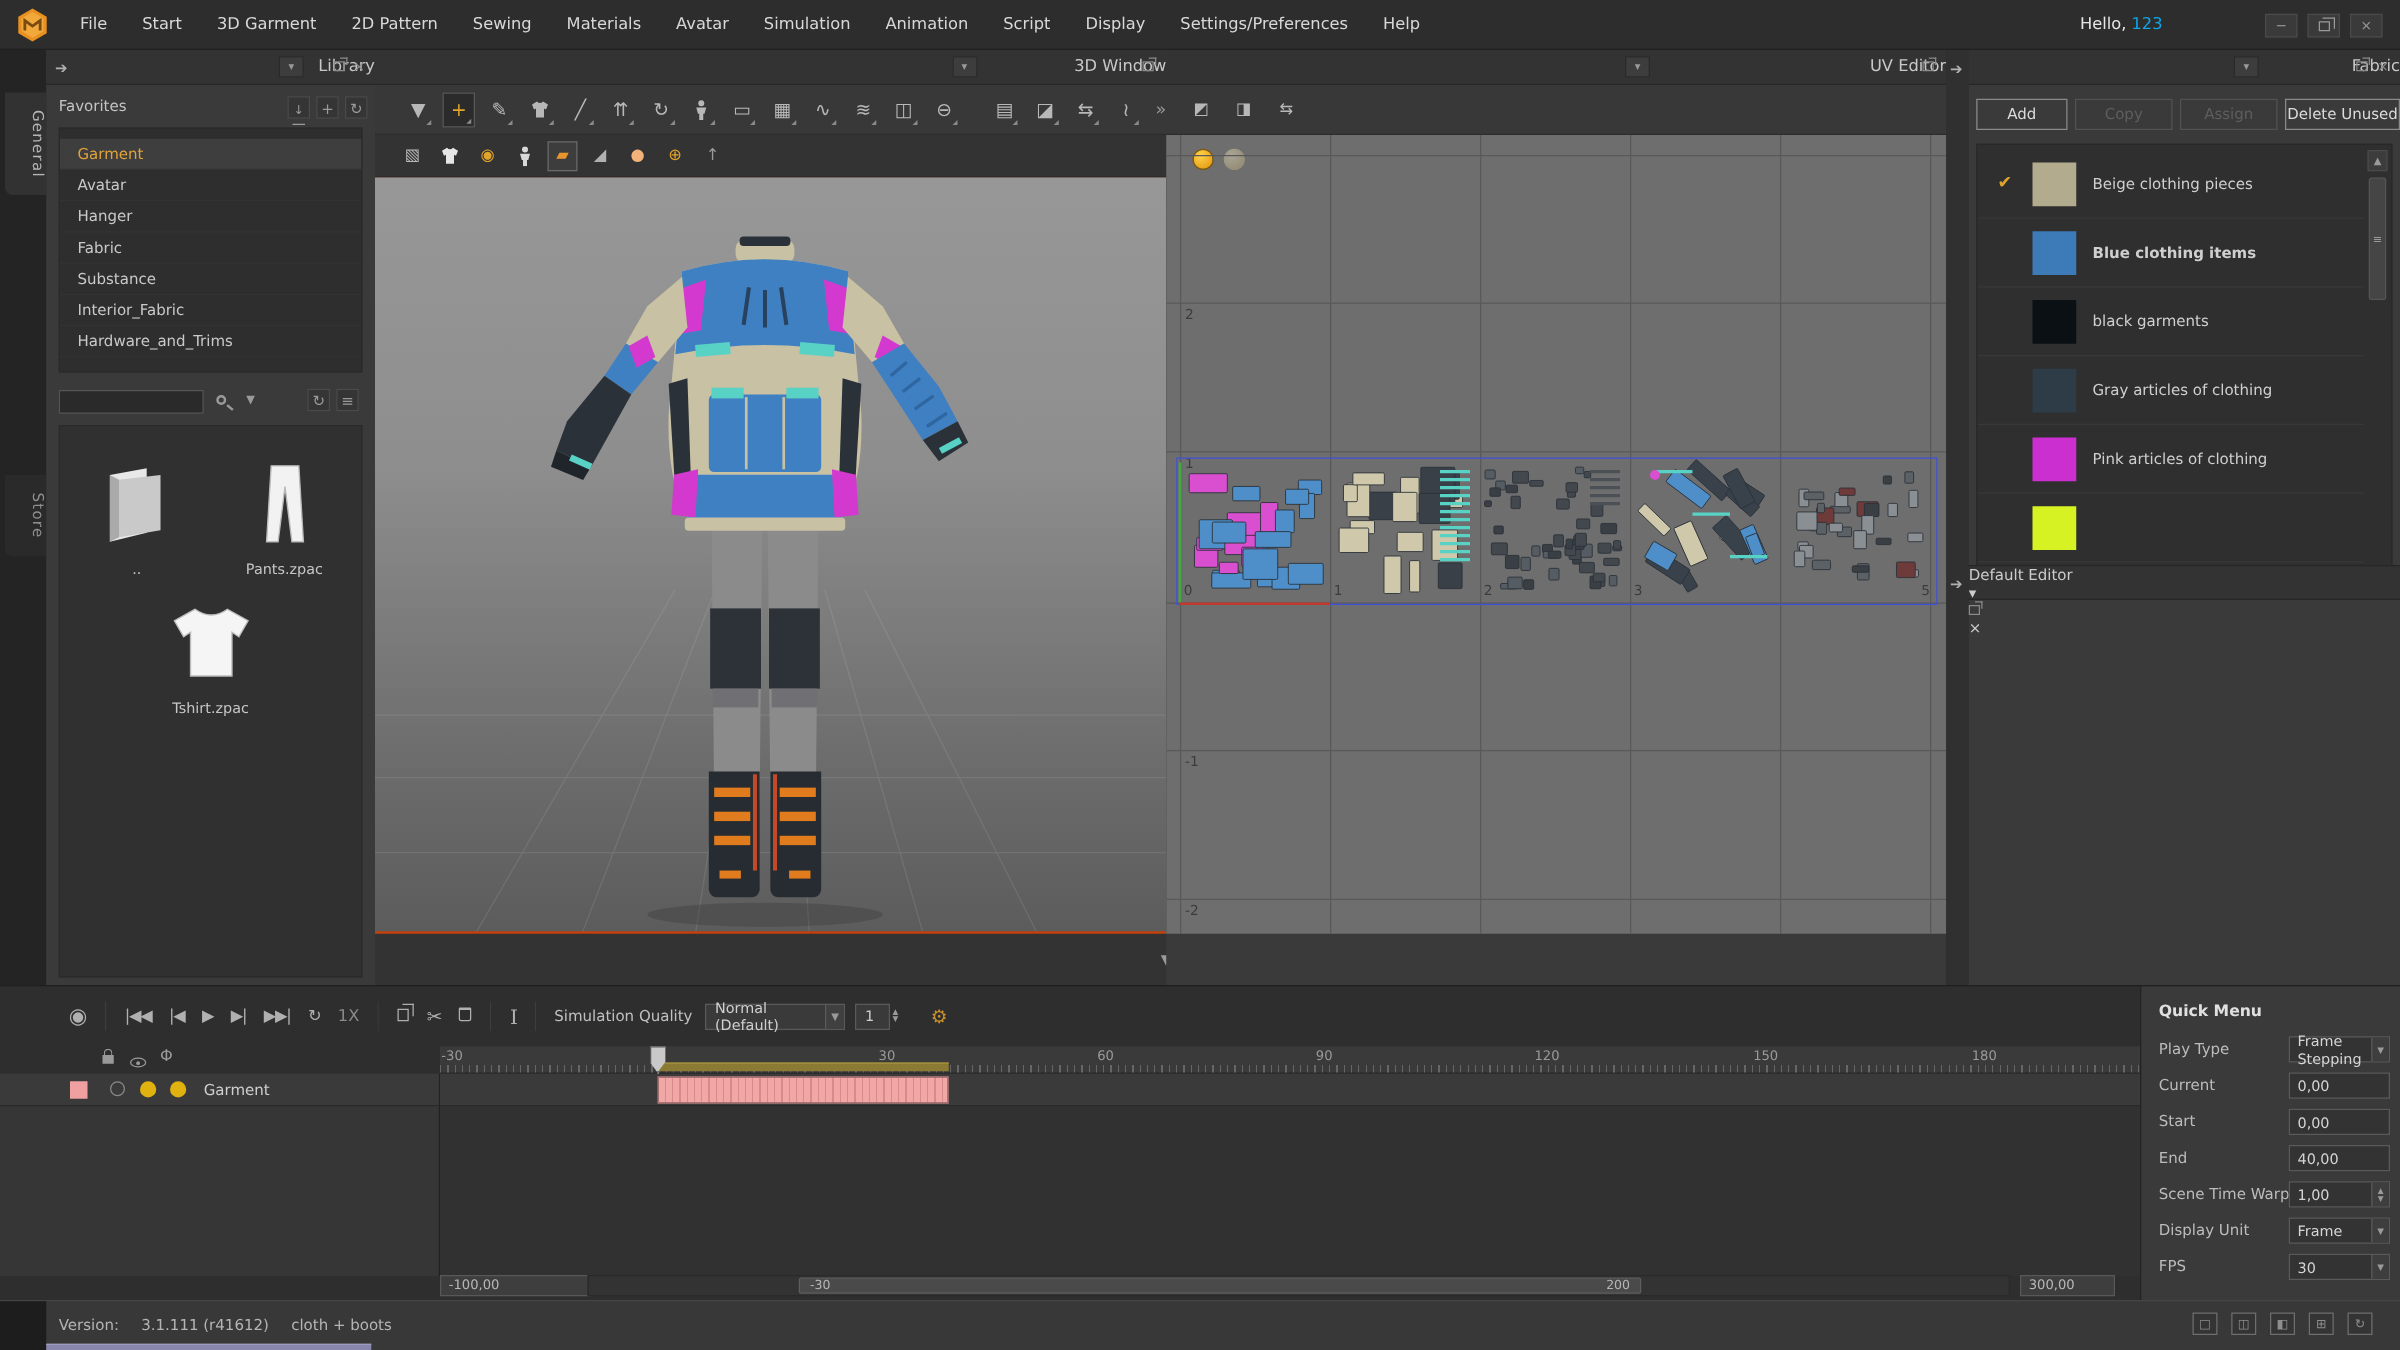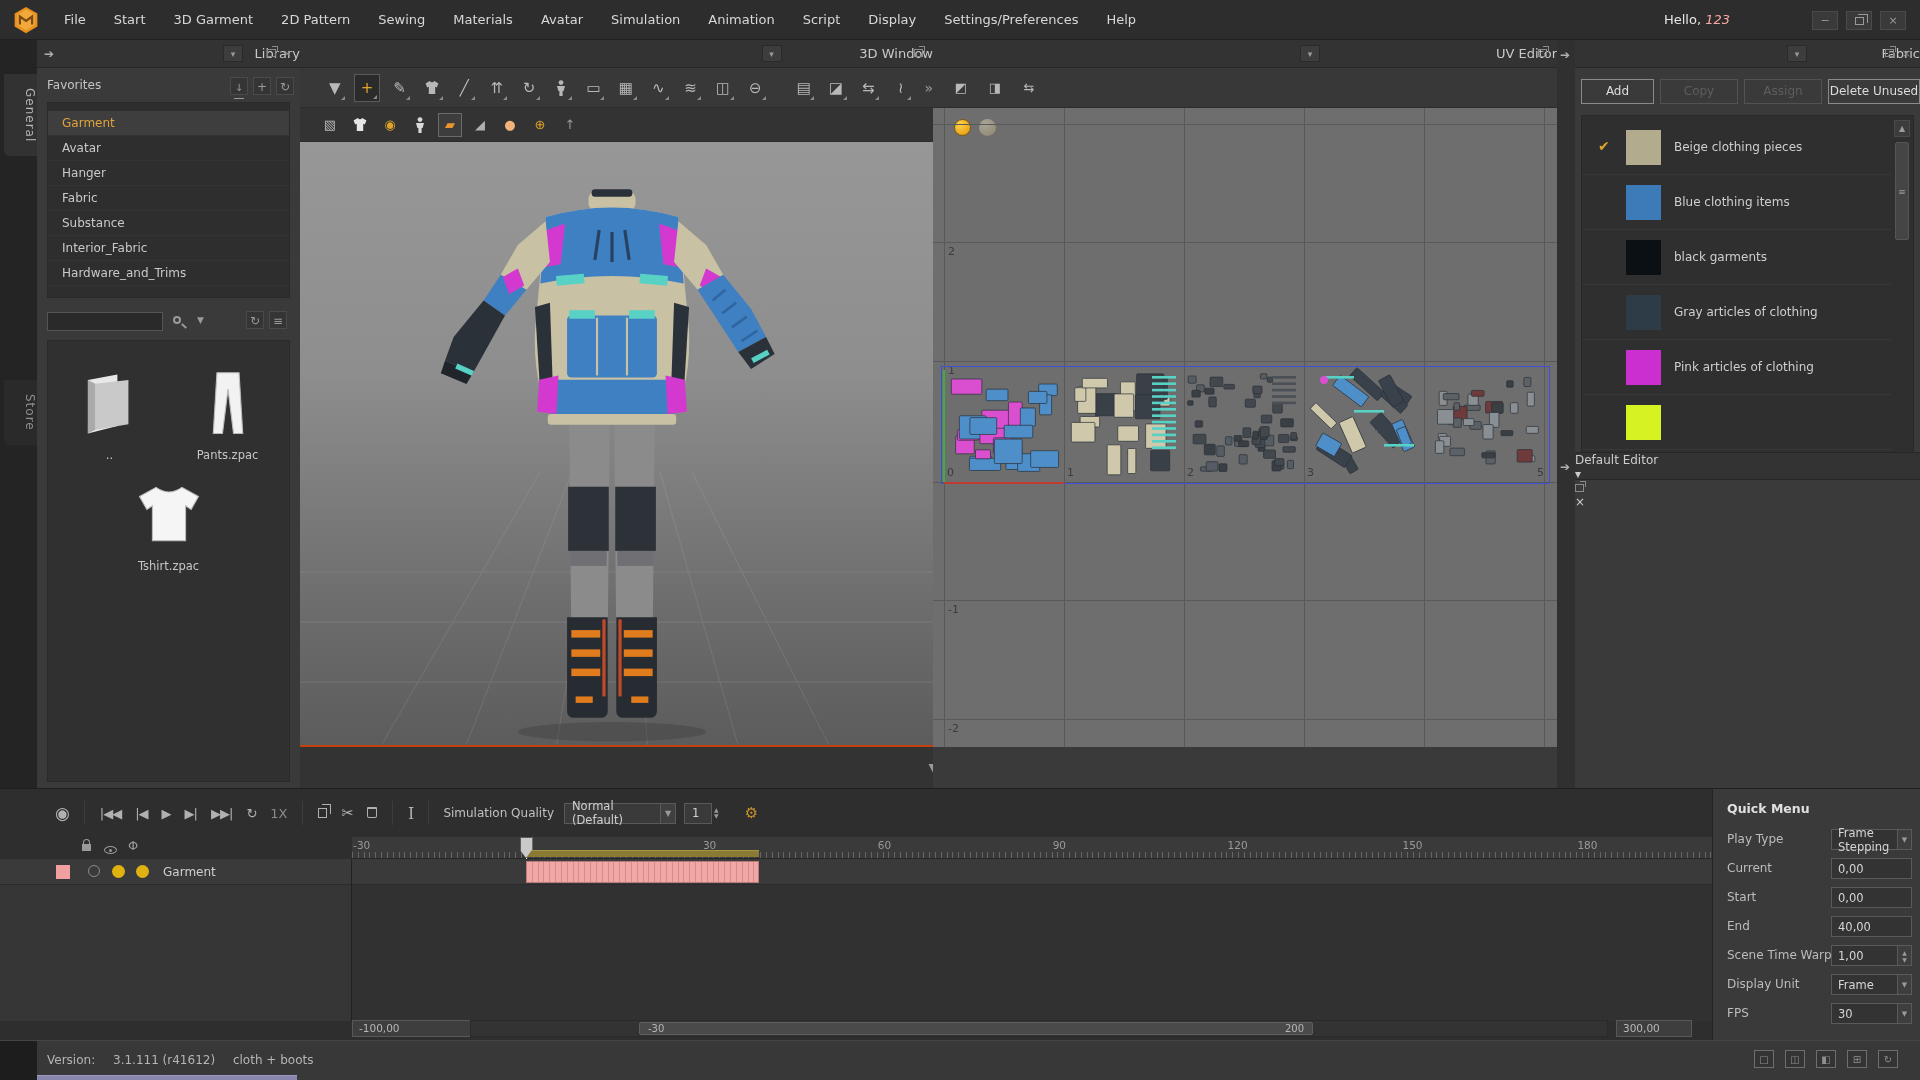--- a/index.html
+++ b/index.html
@@ -7,21 +7,21 @@
     font-family:"DejaVu Sans","Liberation Sans",sans-serif; font-size:12px; color:#cccccc;
     -webkit-font-smoothing:antialiased; }
 
   
   #menubar { position:absolute; left:0; top:0; width:1920px; height:40px; background:#2d2d2d;
     border-bottom:1px solid #202020; display:flex; align-items:center; }
   #logo { position:absolute; left:12px; top:6px; width:28px; height:28px; }
   #menu-items { display:flex; gap:28px; margin-left:64px; }
   .menu-item { color:#d8d8d8; font-size:13px; cursor:default; }
   #greeting { position:absolute; right:190px; top:12px; font-size:13px; color:#e6e6e6; }
-  #greeting b { color:#fca5a5; font-weight:normal;font-style:italic; }
+  #greeting b { color:#0ea5e9; font-weight:normal; }
   .winbtns { position:absolute; right:14px; top:11px; display:flex; gap:8px; }
   .winbtn { width:26px; height:19px; background:#3a3a3a; border:1px solid #4a4a4a; color:#999;
     font-size:11px; display:flex; align-items:center; justify-content:center; }
   .box-icon { display:inline-block; width:9px; height:8px; border:1px solid #999; position:relative; }
   .box-icon.restore::after { content:''; position:absolute; left:2px; top:-4px; width:9px; height:8px;
     border:1px solid #999; border-left:none; border-bottom:none; }
 
   
   .panel { position:absolute; background:#3a3a3a; }
   .phead { position:absolute; left:0; top:0; right:0; height:28px; background:#333333;
@@ -640,21 +640,21 @@
     <div id="fab-scroll">
       <div class="sc-btn" style="top:0;">▲</div>
       <div id="fab-thumb">≡</div>
       <div class="sc-btn" style="bottom:0;">▼</div>
     </div>
   <div class="fab-row" style="top: 4px;">
         <span class="fab-check">✔</span>
         <span class="fab-swatch" style="background: rgb(179, 171, 141);"></span>
         <span class="fab-name">Beige clothing pieces</span>
       </div>
-      <div class="fab-row" style="top: 59px;">
+      <div class="fab-row" style="top: 59px; font-weight: bold;">
         <span class="fab-swatch" style="background: rgb(61, 122, 184);"></span>
         <span class="fab-name">Blue clothing items</span>
       </div>
       <div class="fab-row" style="top: 114px;">
         <span class="fab-swatch" style="background: rgb(11, 16, 20);"></span>
         <span class="fab-name">black garments</span>
       </div>
       <div class="fab-row" style="top: 169px;">
         <span class="fab-swatch" style="background: rgb(45, 60, 70);"></span>
         <span class="fab-name">Gray articles of clothing</span>

